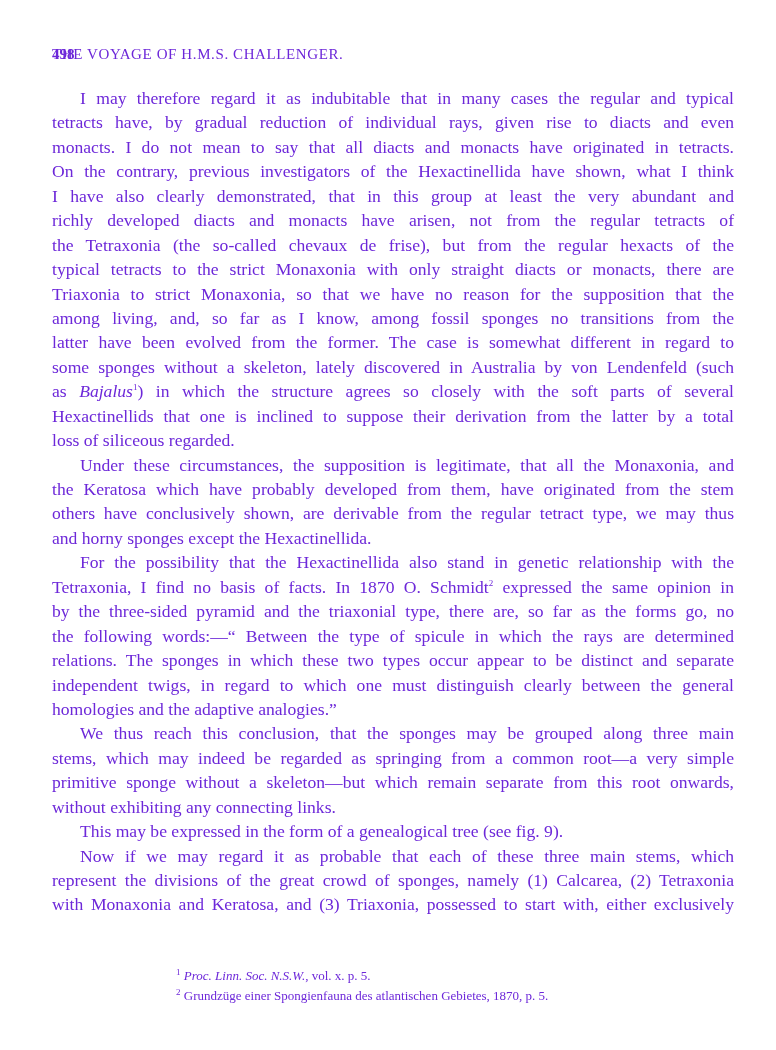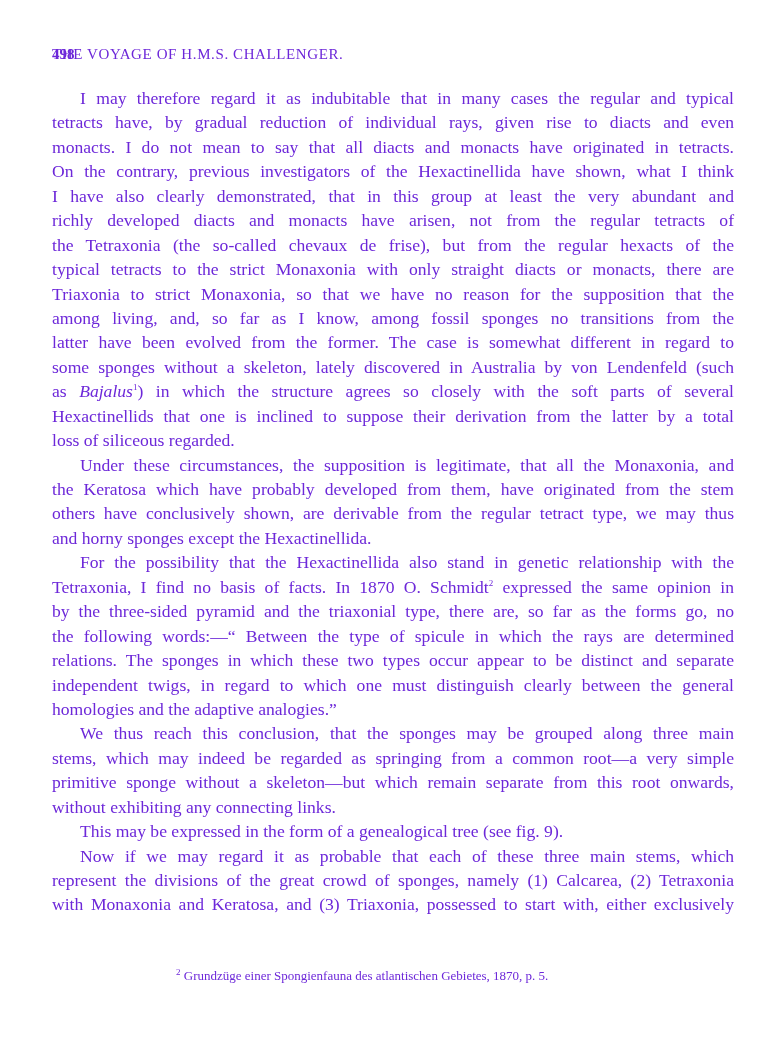--- a/index.html
+++ b/index.html
@@ -72,15 +72,16 @@
       <span class="line">stems, which may indeed be regarded as springing from a common root—a very simple</span>
       <span class="line">primitive sponge without a skeleton—but which remain separate from this root onwards,</span>
       <span class="line last">without exhibiting any connecting links.</span>
       <span class="line indent last">This may be expressed in the form of a genealogical tree (see fig. 9).</span>
       <span class="line indent">Now if we may regard it as probable that each of these three main stems, which</span>
       <span class="line">represent the divisions of the great crowd of sponges, namely (1) Calcarea, (2) Tetraxonia</span>
       <span class="line">with Monaxonia and Keratosa, and (3) Triaxonia, possessed to start with, either exclusively</span>
     </div>
 
   <div class="footnotes" id="footnotes">
+      <span class="fn"><sup>1</sup> <i>Proc. Linn. Soc. N.S.W.</i><span>, vol. x. p. 5.</span></span>
       <span class="fn"><sup>2</sup> <span>Grundzüge einer Spongienfauna des atlantischen Gebietes, 1870, p. 5.</span></span>
     </div>
 </div>
 
 </body></html>

